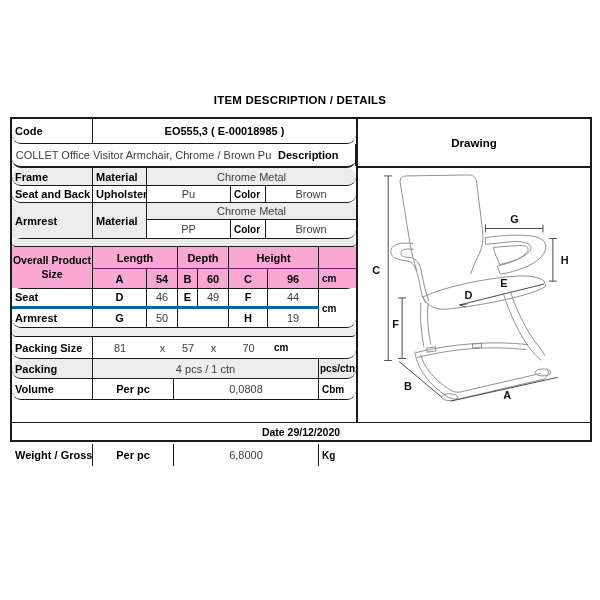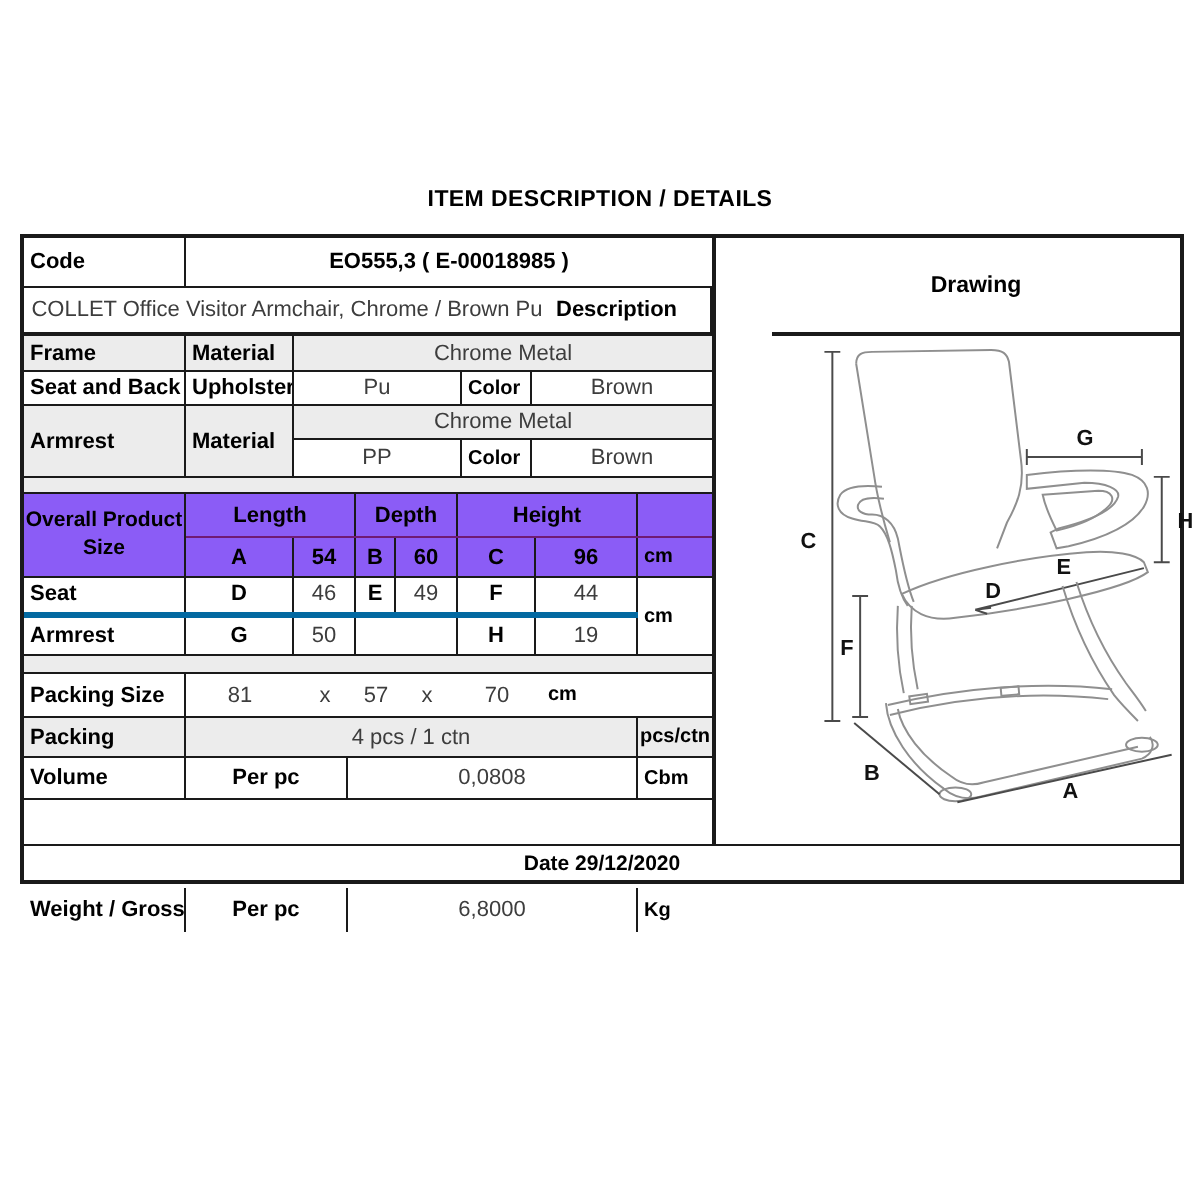--- a/index.html
+++ b/index.html
@@ -3,35 +3,35 @@
 <meta charset="utf-8">
 <style>
   html,body{margin:0;padding:0;background:#fff;}
   .page{position:relative;width:600px;height:600px;background:#fff;overflow:hidden;
         font-family:"Liberation Sans","DejaVu Sans",sans-serif;color:#000;}
   .title{position:absolute;top:94px;left:0;width:600px;text-align:center;
          font-size:11.5px;font-weight:bold;letter-spacing:.2px;}
   .tbl{position:absolute;left:10px;top:117px;width:578px;height:321px;
        border:2px solid #1a1a1a;box-sizing:content-box;}
   .left{position:absolute;left:0;top:0;width:344px;}
-  .r{display:flex;box-sizing:border-box;border-bottom:1px solid #1a1a1a;align-items:stretch;}
+  .r{display:flex;box-sizing:border-box;border-bottom:1px solid #1a1a1a;align-items:stretch;border-radius:9px;}
   .c{box-sizing:border-box;border-right:1px solid #1a1a1a;display:flex;align-items:center;
      font-size:11px;overflow:hidden;white-space:nowrap;}
   .c.last{border-right:none;}
   .lb{font-weight:bold;padding-left:3px;}
   .ctr{justify-content:center;text-align:center;}
   .val{color:#3d3d3d;}
   .sm{font-size:10px;}
   .gray{background:#ECECEC;}
-  .yellow{background:#8b5cf6;}
+  .yellow{background:#f9a8d4;}
   .bb2{border-bottom:2px solid #1a1a1a;}
   .col{display:flex;flex-direction:column;box-sizing:border-box;}
   .nb{border-bottom:none;margin-top:44px;}
   .dpanel{position:absolute;left:344px;top:0;width:234px;height:303px;box-sizing:border-box;
-          border-left:2px solid #1a1a1a;padding-left:28px;}
+          border-left:2px solid #1a1a1a;}
   .dhead{height:49px;box-sizing:border-box;border-bottom:2px solid #1a1a1a;display:flex;
          align-items:center;justify-content:center;font-weight:bold;font-size:11.5px;}
   .daterow{position:absolute;left:0;top:303px;width:578px;height:18px;box-sizing:border-box;
            border-top:1px solid #1a1a1a;display:flex;align-items:center;justify-content:center;
            font-size:10.5px;font-weight:bold;}
   svg text{font-family:"Liberation Sans","DejaVu Sans",sans-serif;font-weight:bold;
            font-size:11px;fill:#111;}
   .chair{stroke:#8f8f8f;fill:none;stroke-width:1;}
   .dim{stroke:#4a4a4a;fill:none;stroke-width:1;}
 </style>

